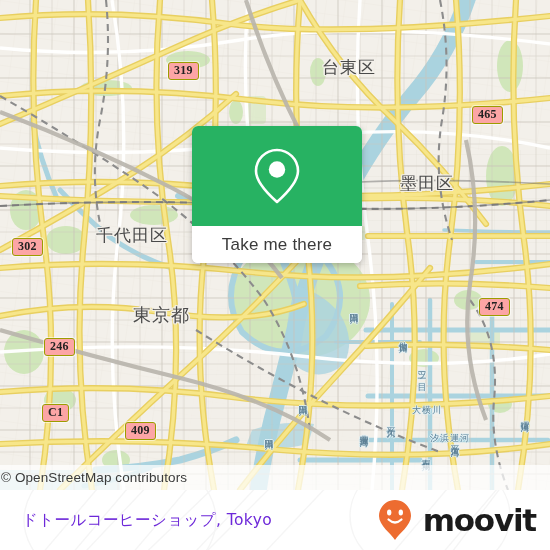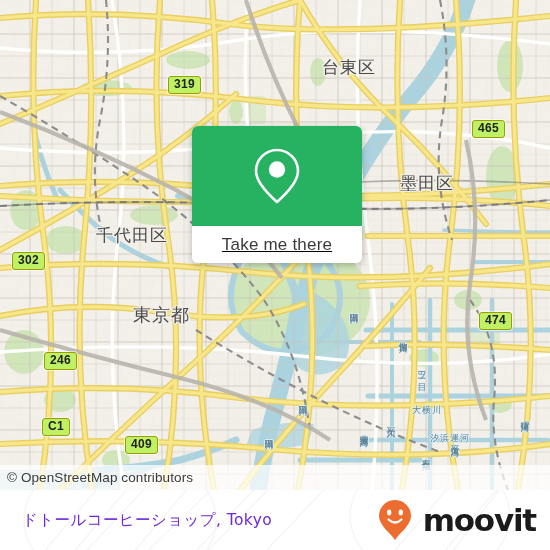--- a/index.html
+++ b/index.html
@@ -34,60 +34,59 @@
     white-space:nowrap;
     writing-mode:vertical-rl;
     letter-spacing:1px;
     text-shadow:1px 0 0 #dff0f6,-1px 0 0 #dff0f6,0 1px 0 #dff0f6,0 -1px 0 #dff0f6;
   }
   .river.h{writing-mode:horizontal-tb;}
 
   
   .shield{
     position:absolute;
-    background:#bef264;
+    background:#fca5a5;
     border:1.2px solid #9c9c00;
     border-radius:3px;
     color:#222;
     font-size:12px;
     font-weight:bold;
-    font-family:Liberation Sans, sans-serif;
+    font-family:Liberation Serif, serif;
     padding:1px 5px 2px 5px;
     line-height:13px;
     letter-spacing:0.3px;
     box-shadow:0 0 0 1px rgba(255,255,255,.55);
-    margin-top:14px;
   }
 
   
   .attrib{
     position:absolute;left:0;bottom:0;height:25px;width:100%;
     background:rgba(255,255,255,0.72);
     display:flex;align-items:center;
   }
   .attrib span{
-    font-size:13.5px;color:#3a3a3a;padding-left:7px;
+    font-size:13.5px;color:#3a3a3a;padding-left:1px;
     font-family:"Liberation Sans",sans-serif;letter-spacing:0.1px;text-align:right;
   }
 
   
   .card{
     position:absolute;left:192px;top:126px;width:170px;height:137px;
     border-radius:6px;overflow:hidden;
     box-shadow:0 2px 7px rgba(0,0,0,.25);
     background:#fff;
     cursor:pointer;
   }
   .card-green{
     height:100px;background:#27b262;
     display:flex;align-items:center;justify-content:center;
   }
   .card-foot{
     height:37px;background:#ffffff;
-    display:flex;align-items:center;justify-content:center;text-decoration:underline;
+    display:flex;align-items:center;justify-content:center;
   }
   .card-foot span{
     font-size:17px;color:#3b3b3b;letter-spacing:.2px;
     font-family:"Liberation Sans",sans-serif;
   }
 
   
   .bottom{
     position:absolute;left:0;top:490px;width:550px;height:60px;
     background:#ffffff;overflow:hidden;

